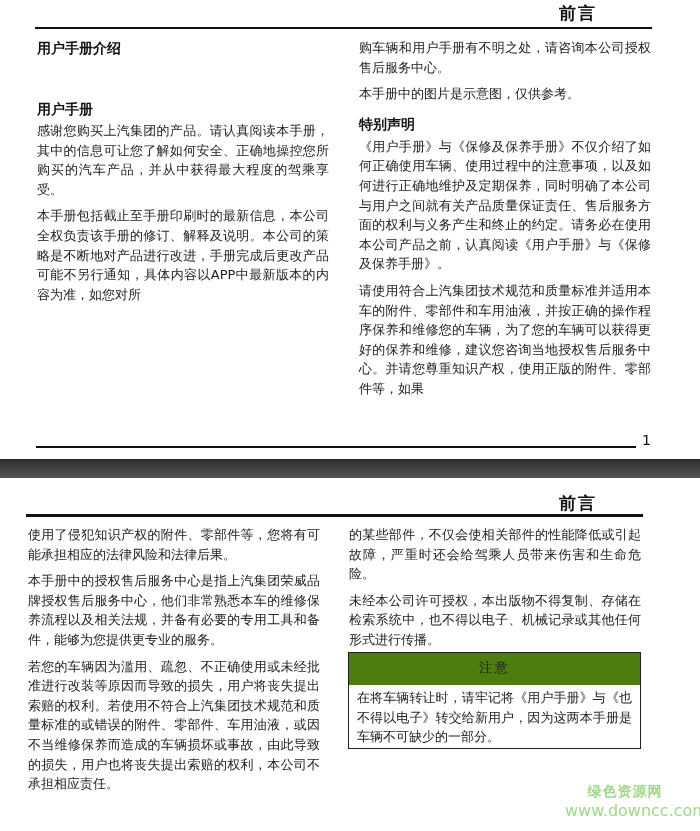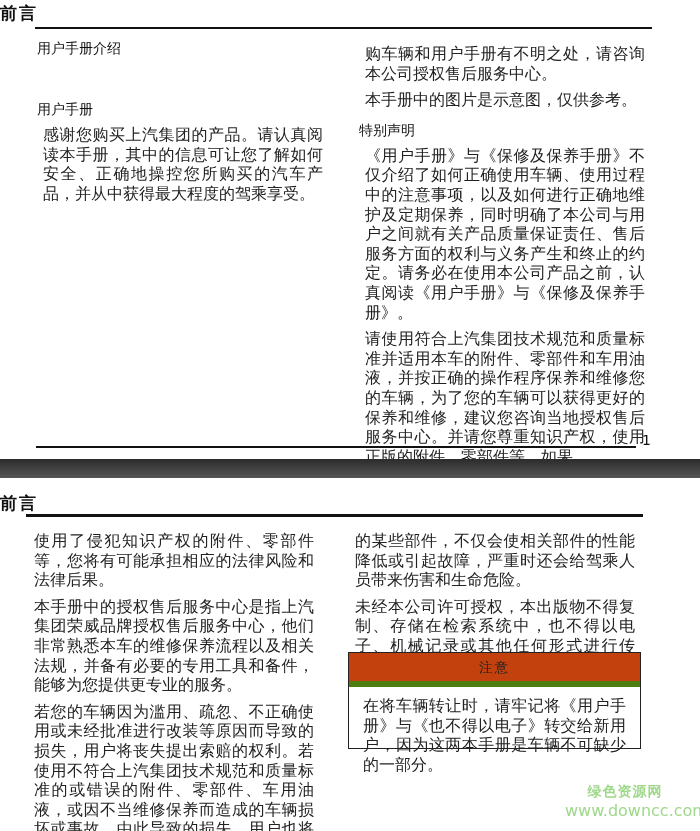--- a/index.html
+++ b/index.html
@@ -5,61 +5,62 @@
   html, body { margin: 0; padding: 0; }
   body {
     width: 700px; height: 831px; position: relative; overflow: hidden;
     background: #ffffff; color: #1a1a1a;
     font-family: "DejaVu Sans", sans-serif;
   }
   .page { position: absolute; left: 0; width: 700px; background: #fff; }
   #page1 { top: 0; height: 459px; }
   #page2 { top: 478px; height: 353px; }
   .page-title {
-    position: absolute; left: 0; width: 597px; text-align: left;
+    position: absolute; left: 0; width: 597px; text-align: right;
     font-size: 17px; font-weight: bold; letter-spacing: 2px; color: #111;
   }
   .rule { position: absolute; background: #111; }
   .col { position: absolute; width: 300px; }
-  .h2 { font-size: 14px; font-weight: normal; color: #111; margin: 0; line-height: 20px; }
+  .h2 { font-size: 14px; font-weight: bold; color: #111; margin: 0; line-height: 20px; }
   .p {
-    font-size: 16px; line-height: 19.6px; margin: 6px; color: #222;
+    font-size: 13px; line-height: 19.6px; margin: 0; color: #222;
     text-align: justify; word-break: break-all;
     font-family: "DejaVu Sans", sans-serif;
   }
   .page-num { position: absolute; font-size: 14px; color: #111; }
   .band {
     position: absolute; left: 0; top: 459px; width: 700px; height: 19px;
     background: linear-gradient(to bottom, #2b2b2b 0%, #3f3f3f 45%, #555555 100%);
   }
   .notice {
     position: absolute; left: 348px; top: 652px; width: 293px; height: 97px;
     border: 1px solid #222; box-sizing: border-box; background: #fff;
   }
   .notice-head {
-    height: 28px; background: #c2410c; border-bottom: 6px solid #4d7c0f;
+    height: 28px; background: #4d7c0f; border-bottom: 4px solid #4d7c0f;
     text-align: center; font-size: 13.5px; line-height: 28px; color: #222;
     letter-spacing: 2px;
   }
   .notice-body { padding: 3px 8px 0 8px; }
   .watermark { position: absolute; left: 565px; top: 778px; width: 120px; text-align: center; }
   .wm-cn { font-size: 14px; font-weight: bold; color: #9fd88a; letter-spacing: 1px; line-height: 26px; }
   .wm-url { font-size: 16px; color: #9fd88a; line-height: 14px; }
 </style>
 </head>
 <body>
 
 <div id="page1" class="page">
   <div class="page-title" style="top:2px;">前言</div>
   <div class="rule" style="left:35px; top:27px; width:617px; height:2px;"></div>
 
   <div class="col" style="left:37px; top:38px; width:292px;">
     <div class="h2" style="margin-bottom:10px;">用户手册介绍</div>
     <div class="h2" style="margin-bottom:2px;margin-top:41px;">用户手册</div>
     <p class="p" style="margin-bottom:7px;">感谢您购买上汽集团的产品。请认真阅读本手册，其中的信息可让您了解如何安全、正确地操控您所购买的汽车产品，并从中获得最大程度的驾乘享受。</p>
+    <p class="p">本手册包括截止至手册印刷时的最新信息，本公司全权负责该手册的修订、解释及说明。本公司的策略是不断地对产品进行改进，手册完成后更改产品可能不另行通知，具体内容以APP中最新版本的内容为准，如您对所</p>
   </div>
 
   <div class="col" style="left:359px; top:38px; width:292px;">
     <p class="p" style="margin-bottom:7px;">购车辆和用户手册有不明之处，请咨询本公司授权售后服务中心。</p>
     <p class="p" style="margin-bottom:10px;">本手册中的图片是示意图，仅供参考。</p>
     <div class="h2" style="margin-bottom:3px;">特别声明</div>
     <p class="p" style="margin-bottom:7px;">《用户手册》与《保修及保养手册》不仅介绍了如何正确使用车辆、使用过程中的注意事项，以及如何进行正确地维护及定期保养，同时明确了本公司与用户之间就有关产品质量保证责任、售后服务方面的权利与义务产生和终止的约定。请务必在使用本公司产品之前，认真阅读《用户手册》与《保修及保养手册》。</p>
     <p class="p">请使用符合上汽集团技术规范和质量标准并适用本车的附件、零部件和车用油液，并按正确的操作程序保养和维修您的车辆，为了您的车辆可以获得更好的保养和维修，建议您咨询当地授权售后服务中心。并请您尊重知识产权，使用正版的附件、零部件等，如果</p>
   </div>
 

